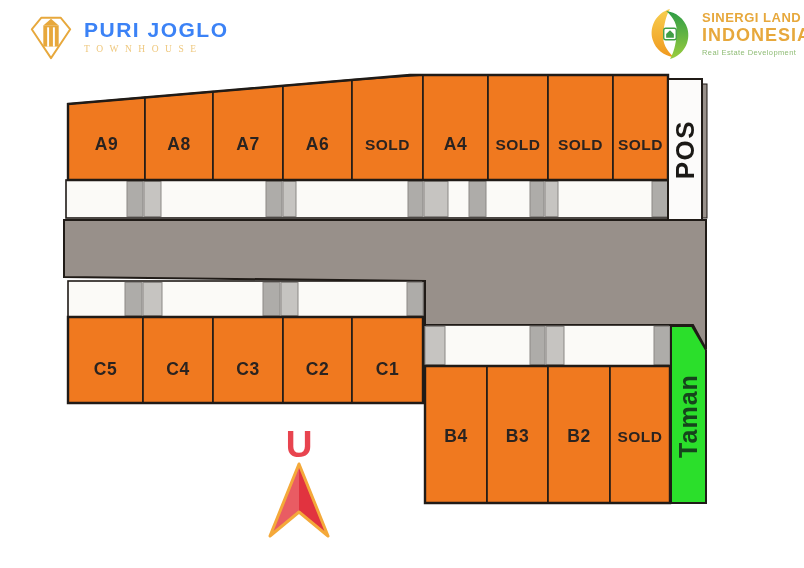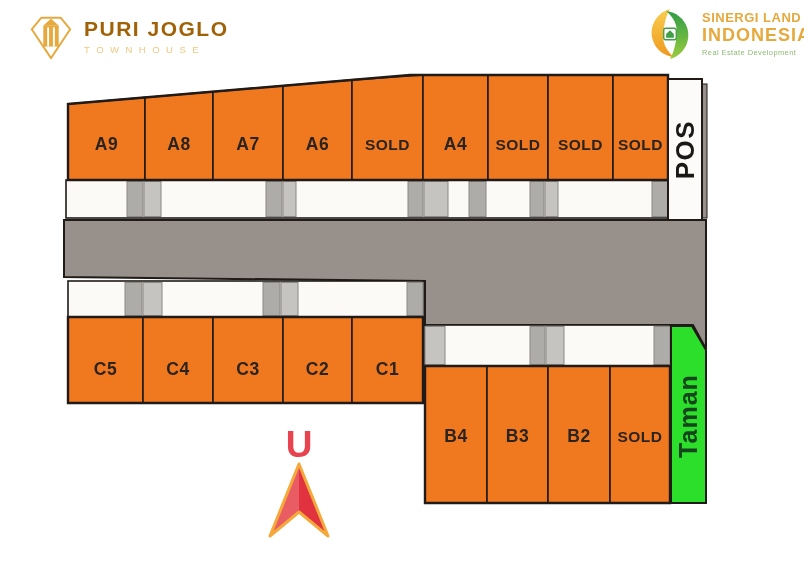--- a/index.html
+++ b/index.html
@@ -4,22 +4,22 @@
 <style>
   html,body{margin:0;padding:0;background:#ffffff;}
   .page{position:relative;width:804px;height:568px;background:#ffffff;overflow:hidden;
         font-family:"Liberation Sans",sans-serif;}
   #plan{position:absolute;left:0;top:0;width:804px;height:568px;}
   #plan text{font-family:"Liberation Sans","DejaVu Sans",sans-serif;}
   .header-logo{position:absolute;display:flex;align-items:center;z-index:2;}
   .logo-left{top:10px;left:26px;}
   .logo-right{top:7px;left:644px;}
   .ltext{margin-left:8px;}
-  .ltitle{font-size:21px;font-weight:bold;color:#a16207;letter-spacing:1.5px;line-height:1.1;}
-  .lsub{font-size:9.5px;color:#EFC87E;letter-spacing:6.5px;margin-top:3px;}
+  .ltitle{font-size:21px;font-weight:bold;color:#3b82f6;letter-spacing:1.5px;line-height:1.1;}
+  .lsub{font-size:9.5px;color:#EFC87E;letter-spacing:6.5px;margin-top:3px;font-family:Liberation Serif, serif;}
   .rtext{margin-left:6px;}
   .rline1{font-size:13px;font-weight:bold;color:#E7A83C;letter-spacing:.5px;line-height:1.15;}
   .rline2{font-size:18px;font-weight:bold;color:#E7A83C;letter-spacing:1px;line-height:1.1;}
   .rline3{font-size:7.5px;color:#8FBC75;letter-spacing:.4px;margin-top:2px;}
   .gem{fill:none;stroke:#E7A83C;stroke-width:2;stroke-linejoin:round;}
   .house{fill:#E7A83C;}
   .colline{stroke:#ffffff;stroke-width:2;}
 </style>
 </head>
 <body>

